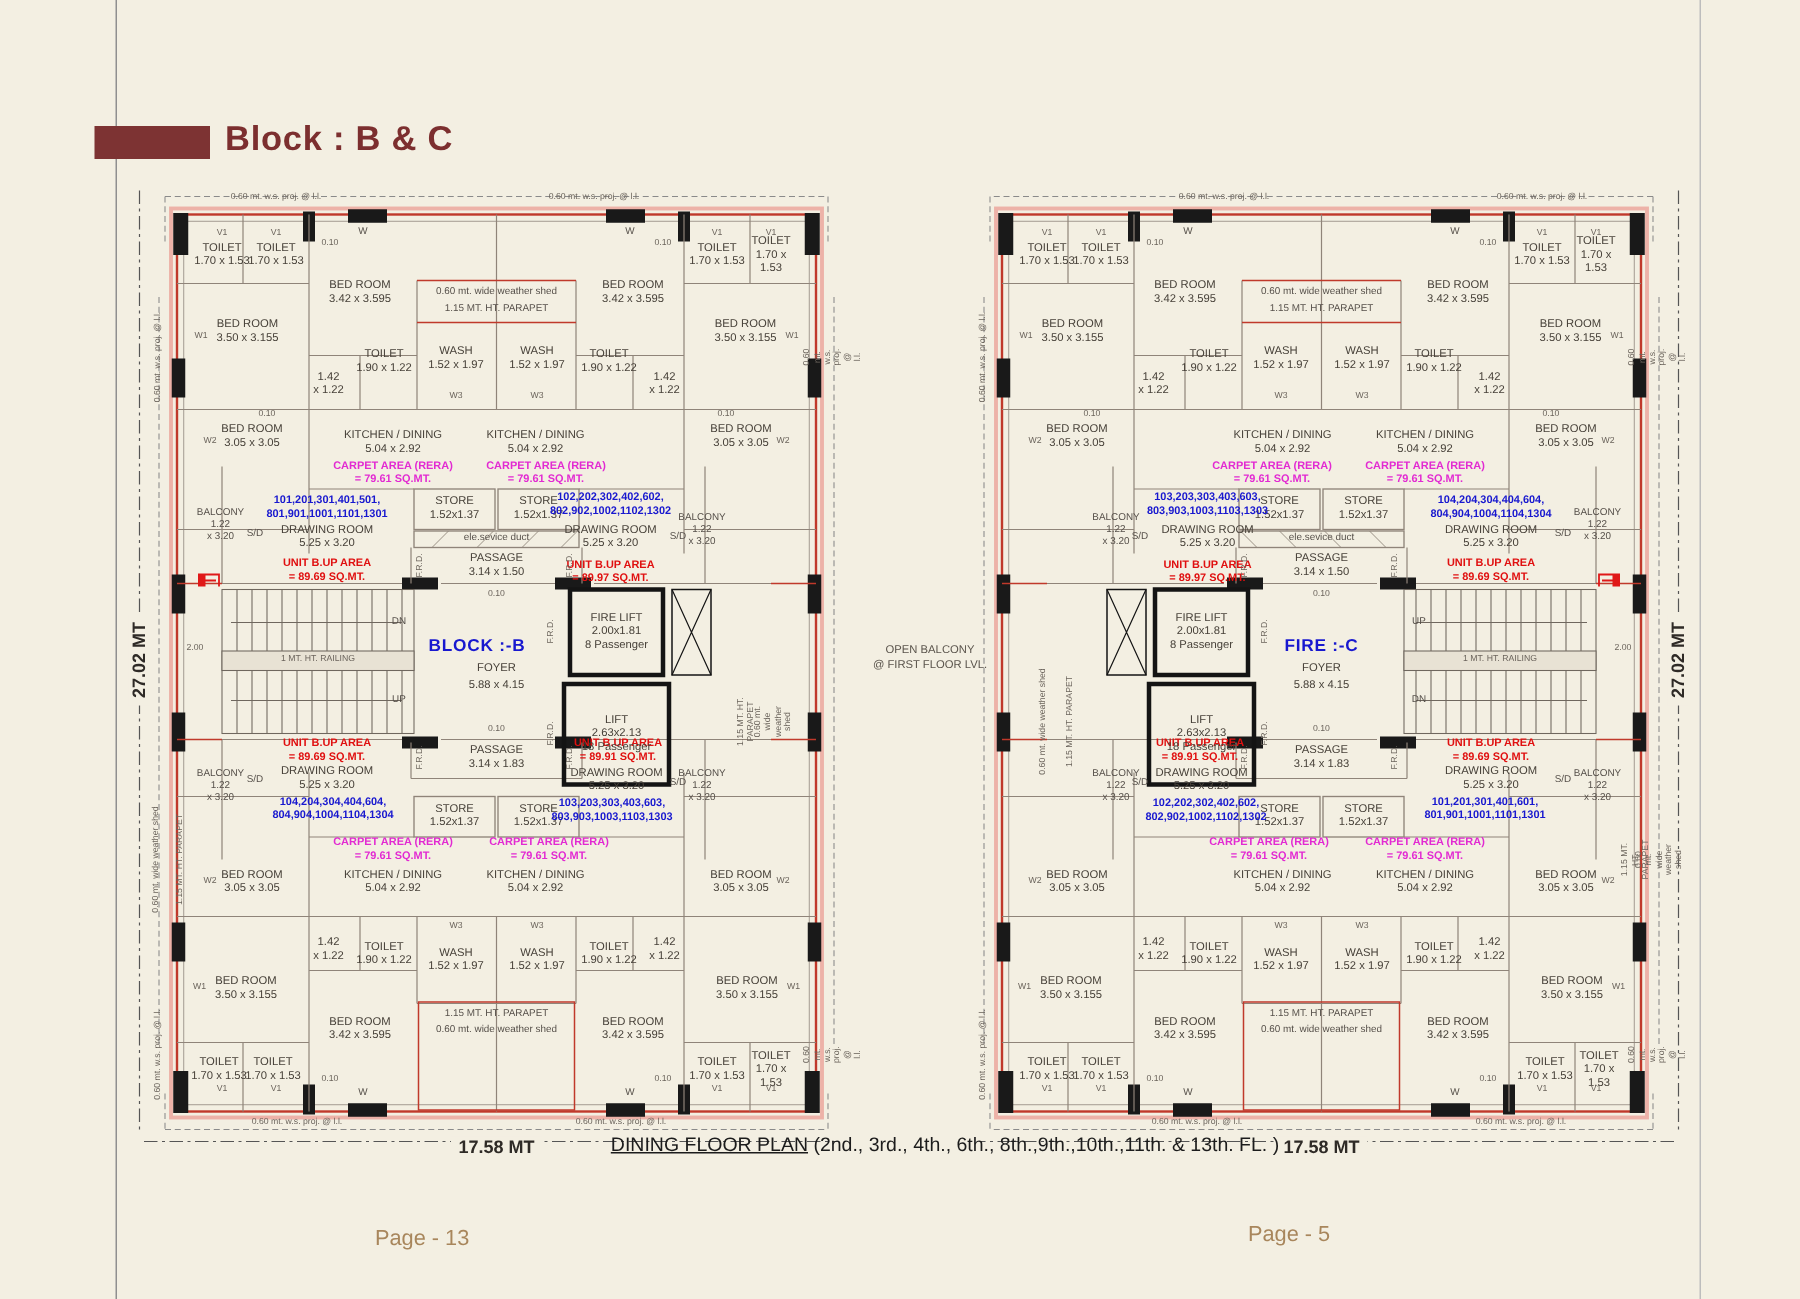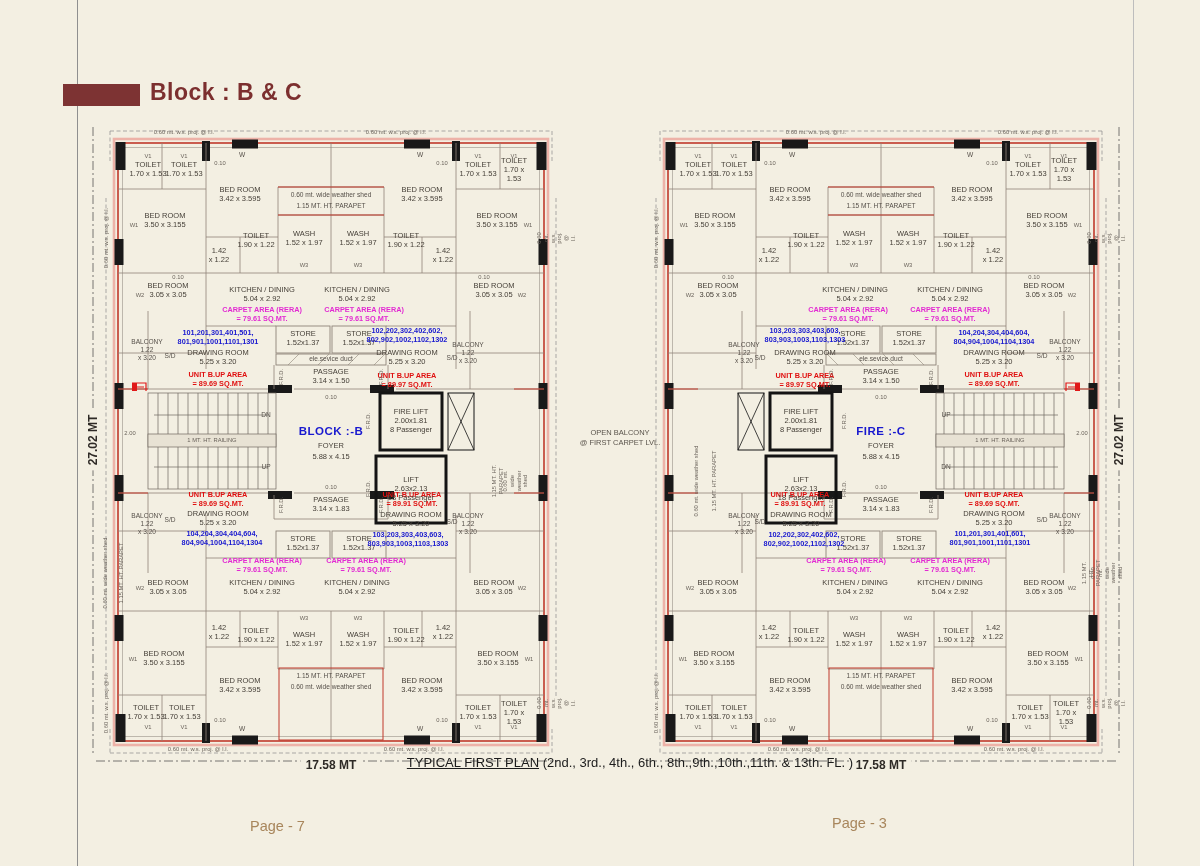--- a/index.html
+++ b/index.html
@@ -267,21 +267,21 @@
 1.22
 x 3.20</div>
     <div class="lbl sm" style="left: 52px; top: 213px;">S/D</div>
     <div class="lbl sm" style="left: 334px; top: 215px;">S/D</div>
     <div class="lbl sm" style="left: 52px; top: 377px;">S/D</div>
     <div class="lbl sm" style="left: 334px; top: 379px;">S/D</div>
     <div class="lbl" style="left: 213px; top: 234px;">PASSAGE
 3.14 x 1.50</div>
     <div class="lbl" style="left: 213px; top: 362px;">PASSAGE
 3.14 x 1.83</div>
-    <div class="lbl blk" style="left: 213px; top: 289px;">BLOCK :-B</div>
+    <div class="lbl blk" style="left: 200px; top: 289px;">BLOCK :-B</div>
     <div class="lbl" style="left: 213px; top: 303px;">FOYER</div>
     <div class="lbl" style="left: 213px; top: 314px;">5.88 x 4.15</div>
     <div class="lbl" style="left: 293px; top: 278px;">FIRE LIFT
 2.00x1.81
 8 Passenger</div>
     <div class="lbl" style="left: 293px; top: 346px;">LIFT
 2.63x2.13
 18 Passenger</div>
     <div class="lbl sm" style="left: 148px; top: 272px;">DN</div>
     <div class="lbl sm" style="left: 148px; top: 324px;">UP</div>
@@ -639,19 +639,19 @@
     <div class="lbl tiny vert" style="left: 423px; top: 430px;">1.15 MT. HT. PARAPET</div>
     <div class="lbl tiny vert" style="left: 46px; top: 338px;">1.15 MT. HT. PARAPET</div>
     <div class="lbl tiny vert" style="left: 439px; top: 430px;">0.60 mt. wide weather shed</div>
     <div class="lbl tiny vert" style="left: 28px; top: 338px;">0.60 mt. wide weather shed</div>
     <div class="lbl dimh" style="left: 213px; top: 622px;">17.58 MT</div>
     <div class="lbl dimh vert" style="left: 451px; top: 297px;">27.02 MT</div>
   </div>
 
 <div id="open-terrace">
   <div>OPEN BALCONY</div>
-  <div>@ FIRST CARPET LVL.</div>
+  <div>@ FIRST FLOOR LVL.</div>
 </div>
 
-<div id="caption"><span class="u">TYPICAL FIRST PLAN</span><span> (2nd., 3rd., 4th., 6th., 8th.,9th.,10th.,11th. &amp; 13th. FL. )</span></div>
-
-<div class="page-label" id="page-label-left">Page - 7</div>
-<div class="page-label" id="page-label-right">Page - 3</div>
+<div id="caption"><span class="u">DINING FLOOR PLAN</span><span> (2nd., 3rd., 4th., 6th., 8th.,9th.,10th.,11th. &amp; 13th. FL. )</span></div>
+
+<div class="page-label" id="page-label-left">Page - 13</div>
+<div class="page-label" id="page-label-right">Page - 5</div>
 
 </body></html>

